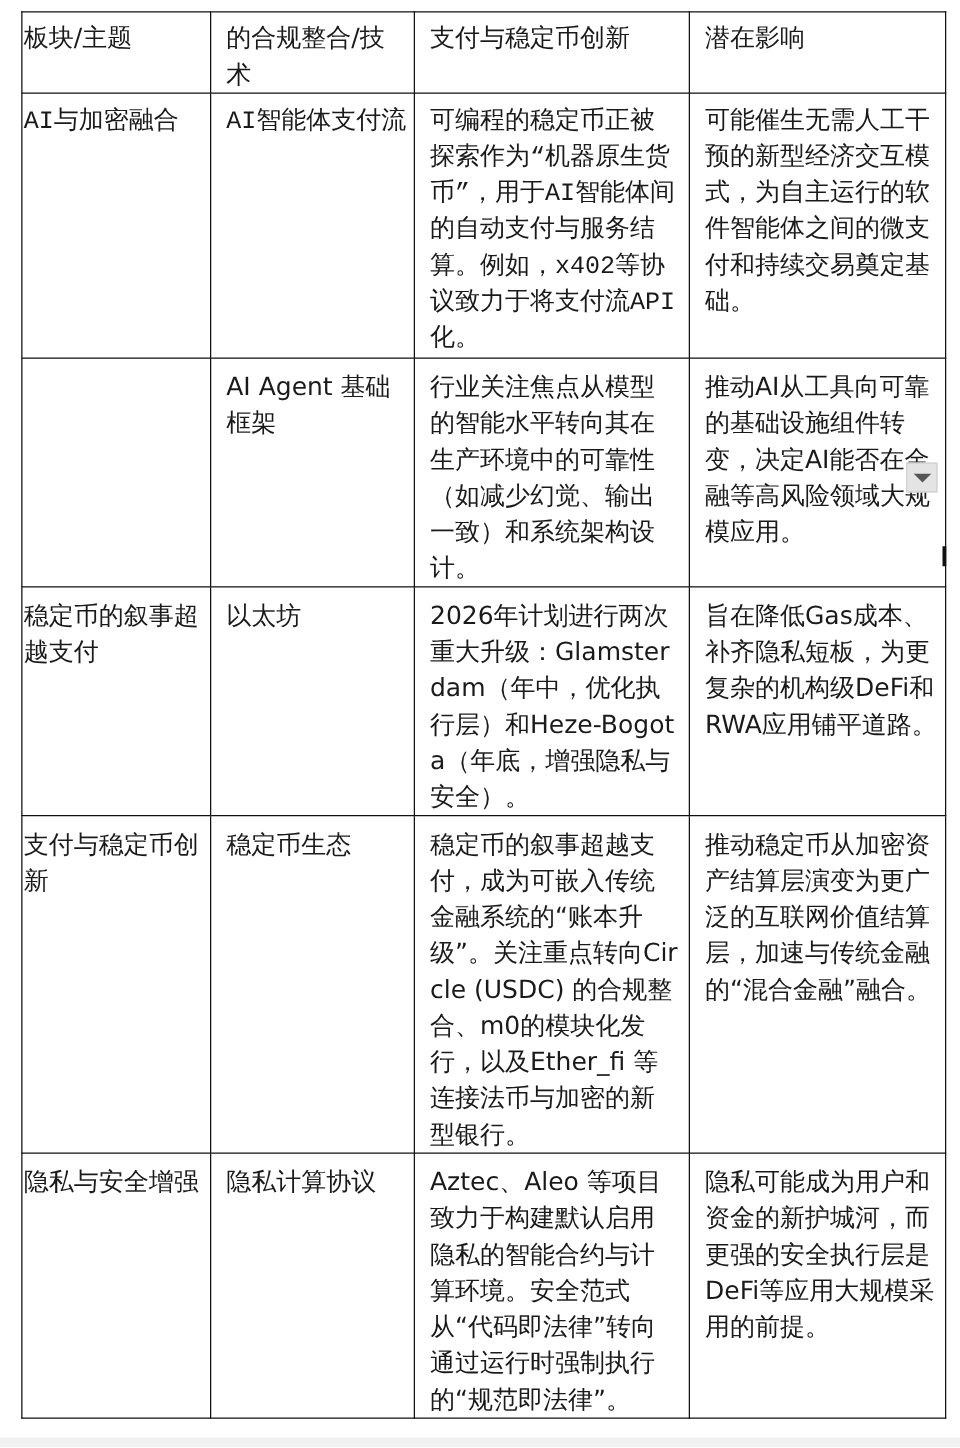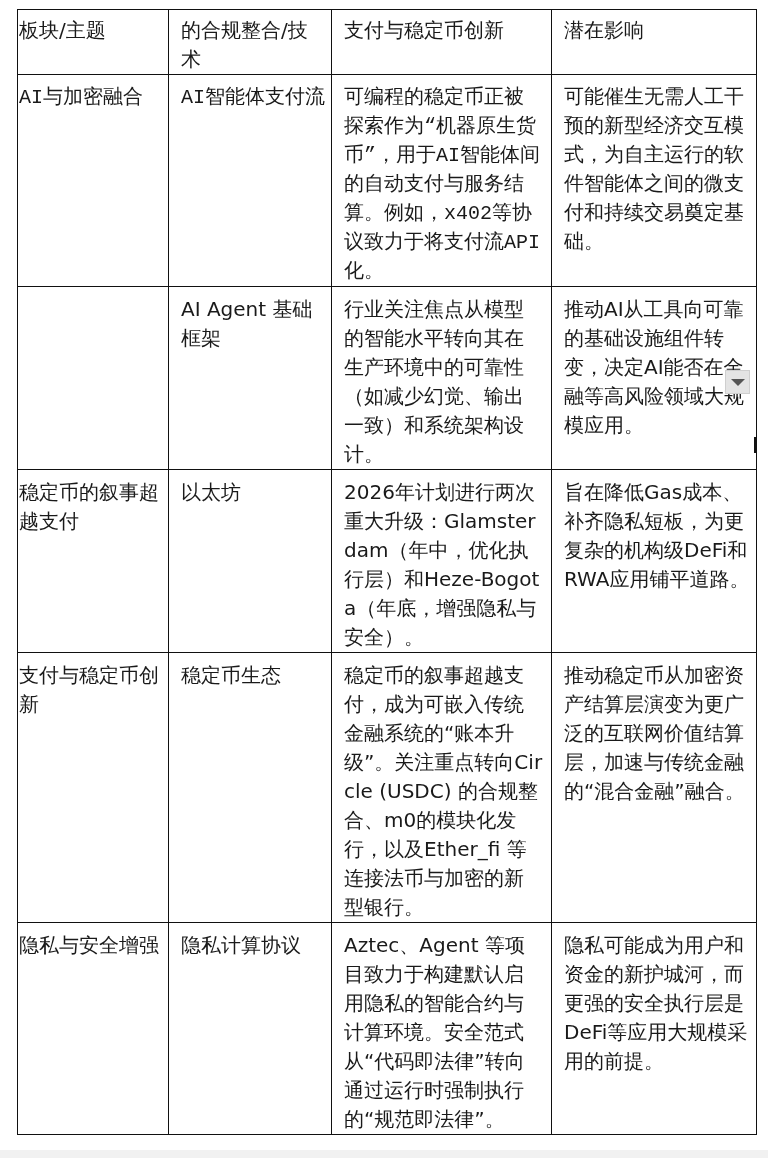--- a/index.html
+++ b/index.html
@@ -129,21 +129,21 @@
     </tr>
     <tr class="r5">
       <td class="col1">支付与稳定币创新</td>
       <td class="col2">稳定币生态</td>
       <td class="col3">稳定币的叙事超越支付，成为可嵌入传统金融系统的“账本升级”。关注重点转向Circle (USDC) 的合规整合、m0的模块化发行，以及Ether_fi 等连接法币与加密的新型银行。</td>
       <td class="col4">推动稳定币从加密资产结算层演变为更广泛的互联网价值结算层，加速与传统金融的“混合金融”融合。</td>
     </tr>
     <tr class="r6">
       <td class="col1">隐私与安全增强</td>
       <td class="col2">隐私计算协议</td>
-      <td class="col3">Aztec、Agent 等项目致力于构建默认启用隐私的智能合约与计算环境。安全范式从“代码即法律”转向通过运行时强制执行的“规范即法律”。</td>
+      <td class="col3">Aztec、Aleo 等项目致力于构建默认启用隐私的智能合约与计算环境。安全范式从“代码即法律”转向通过运行时强制执行的“规范即法律”。</td>
       <td class="col4">隐私可能成为用户和资金的新护城河，而更强的安全执行层是DeFi等应用大规模采用的前提。</td>
     </tr>
   </tbody>
 </table>
 
 <div class="dropdown-button">
   <span class="tri"></span>
 </div>
 <div class="text-cursor"></div>
 

